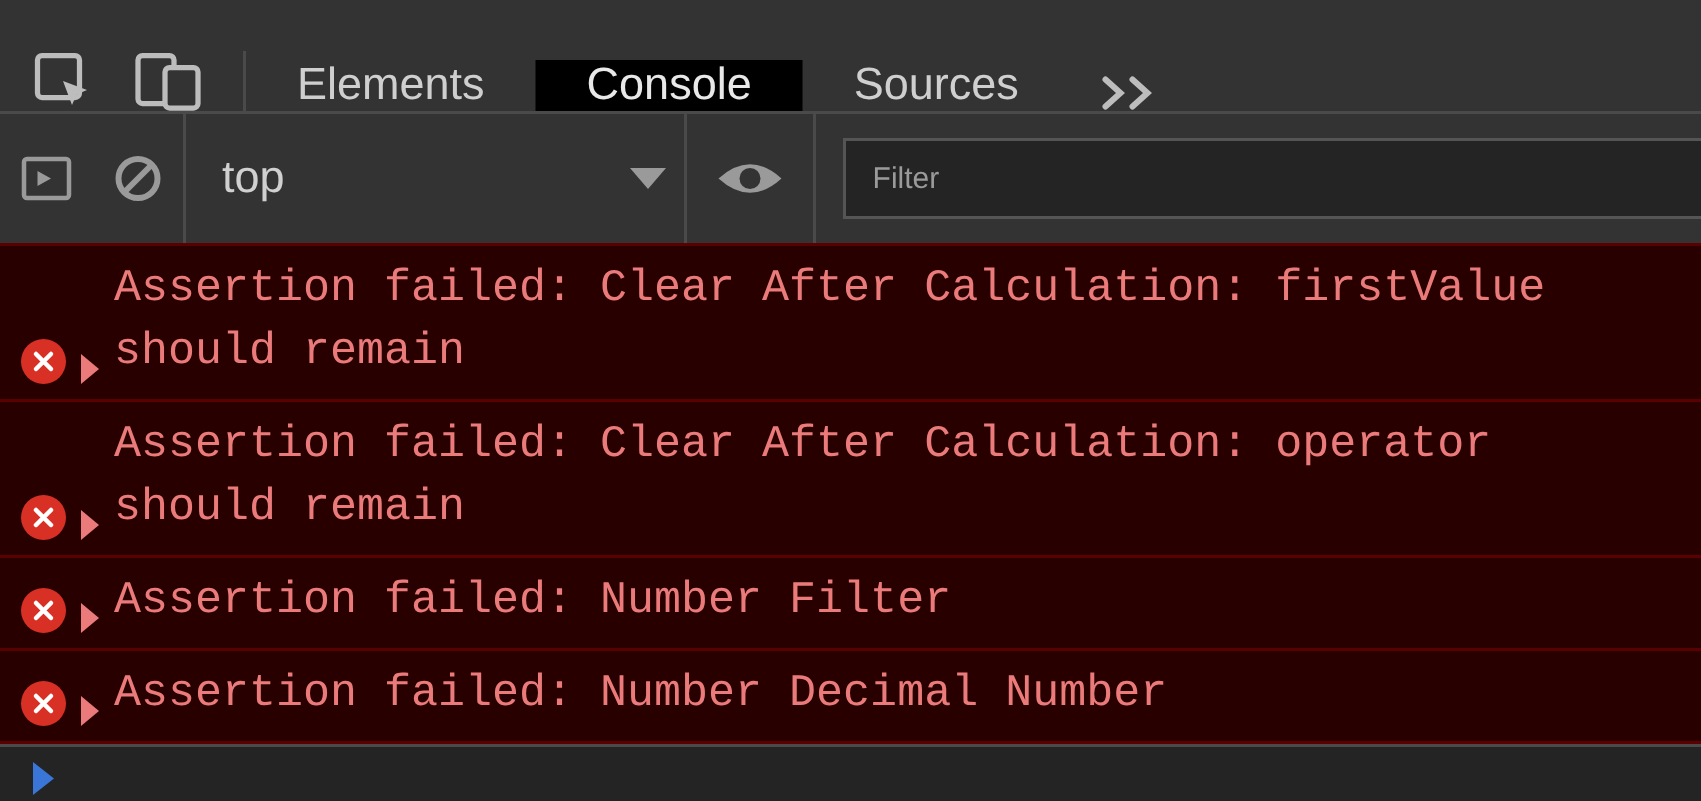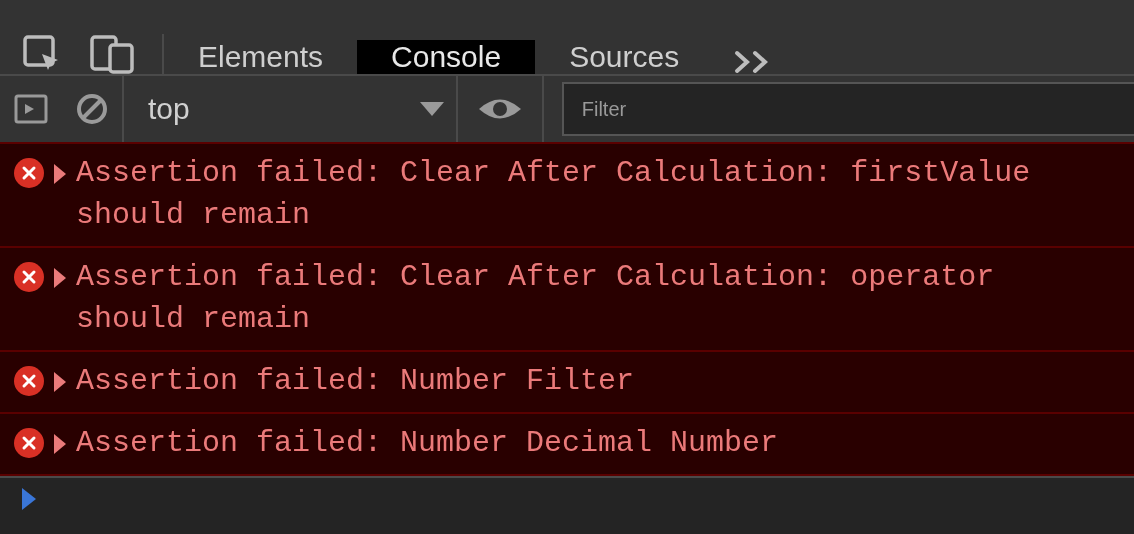--- a/index.html
+++ b/index.html
@@ -44,21 +44,21 @@
   .tabs-more {
     display: flex;
     align-items: center;
     padding: 0 30px 0 20px;
   }
 
   
   .toolbar {
     display: flex;
     align-items: center;
-    height: 68px;
+    height: 88px;
     background: #333333;
     border-bottom: 2px solid #4a4a4a;
     padding: 0 0 0 0;
   }
   .tb-slot {
     display: flex;
     align-items: center;
     justify-content: center;
     height: 100%;
   }
@@ -102,21 +102,21 @@
     font-size: 20px;
     color: #ccc;
     outline: none;
   }
   .filter-input::placeholder { color: #9a9a9a; }
 
   
   .log-list { }
   .log-row {
     display: flex;
-    align-items: flex-start;
+    align-items: flex-end;
     background: #290000;
     border-top: 2px solid #5a0000;
     border-bottom: 2px solid #5a0000;
     padding: 8px 14px 10px 14px;
     gap: 10px;
     font-family: Menlo, Consolas, "Courier New", monospace;
     font-size: 30px;
     line-height: 42px;
     margin-top: -2px;
   }

